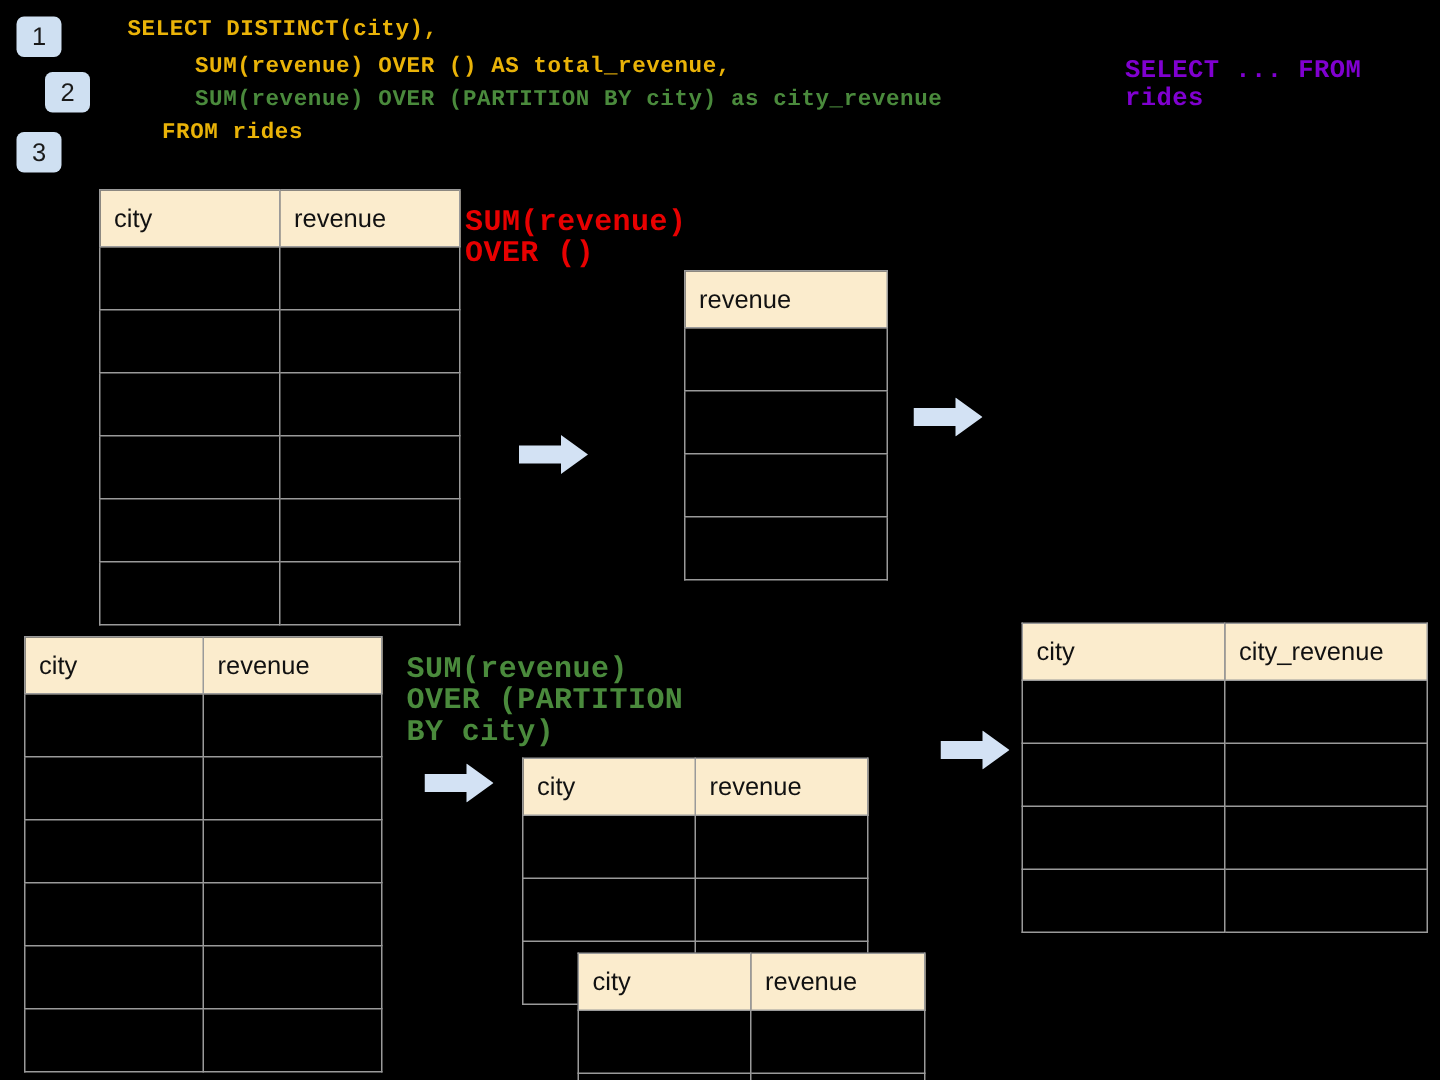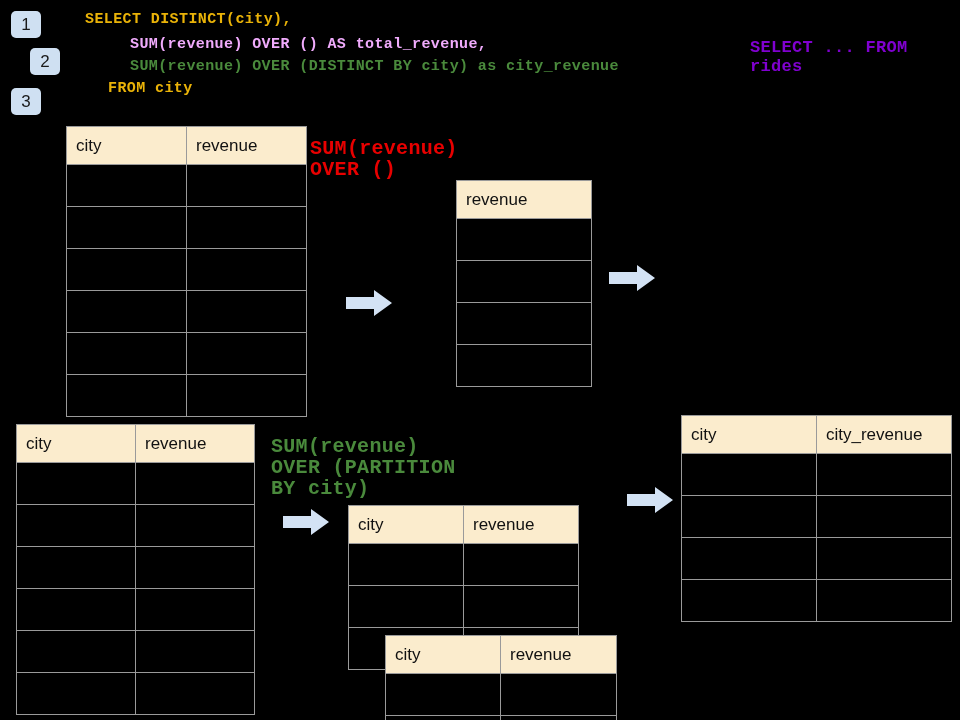--- a/index.html
+++ b/index.html
@@ -33,21 +33,21 @@
   
   .sql {
     position: absolute;
     font-family: "Liberation Mono", "DejaVu Sans Mono", monospace;
     font-size: 15px;
     font-weight: bold;
     white-space: pre;
     letter-spacing: 0.4px;
   }
   .sql-purple { color: #eab308; }
-  .sql-red    { color: #f0abfc; }
+  .sql-red    { color: #eab308; }
   .sql-green  { color: #4a8a3c; }
 
   
   .anno {
     position: absolute;
     font-family: "Liberation Mono", "DejaVu Sans Mono", monospace;
     font-size: 20px;
     font-weight: bold;
     white-space: pre;
     line-height: 21px;
@@ -106,22 +106,22 @@
 <body>
 
 <div id="canvas">
 
   <div class="badge" style="left:11px; top:11px;">1</div>
   <div class="badge" style="left:30px; top:48px;">2</div>
   <div class="badge" style="left:11px; top:88px;">3</div>
 
   <div class="sql sql-purple" style="left:85px; top:11px;">SELECT DISTINCT(city),</div>
   <div class="sql sql-red" style="left:130px; top:36px;">SUM(revenue) OVER () AS total_revenue,</div>
-  <div class="sql sql-green" style="left:130px; top:58px;">SUM(revenue) OVER (DISTINCT BY city) as city_revenue</div>
-  <div class="sql sql-purple" style="left:108px; top:80px;">FROM city</div>
+  <div class="sql sql-green" style="left:130px; top:58px;">SUM(revenue) OVER (PARTITION BY city) as city_revenue</div>
+  <div class="sql sql-purple" style="left:108px; top:80px;">FROM rides</div>
 
   <div class="anno-small" style="left:750px; top:38px;">SELECT ... FROM
 rides</div>
   <div class="anno anno-red" style="left:310px; top:138px;">SUM(revenue)
 OVER ()</div>
   <div class="anno anno-green" style="left:271px; top:436px;">SUM(revenue)
 OVER (PARTITION
 BY city)</div>
 
   <div class="arrow" style="left:346px; top:290px;">

